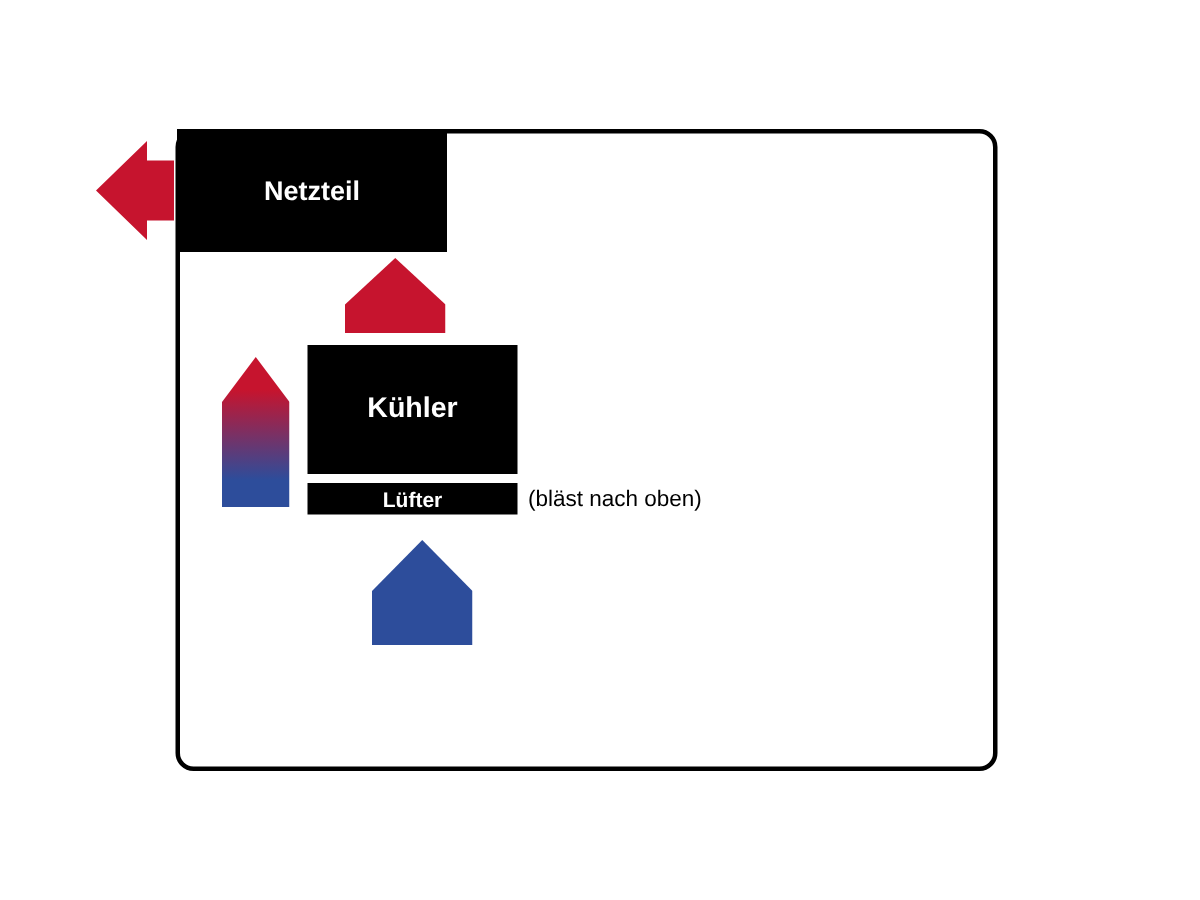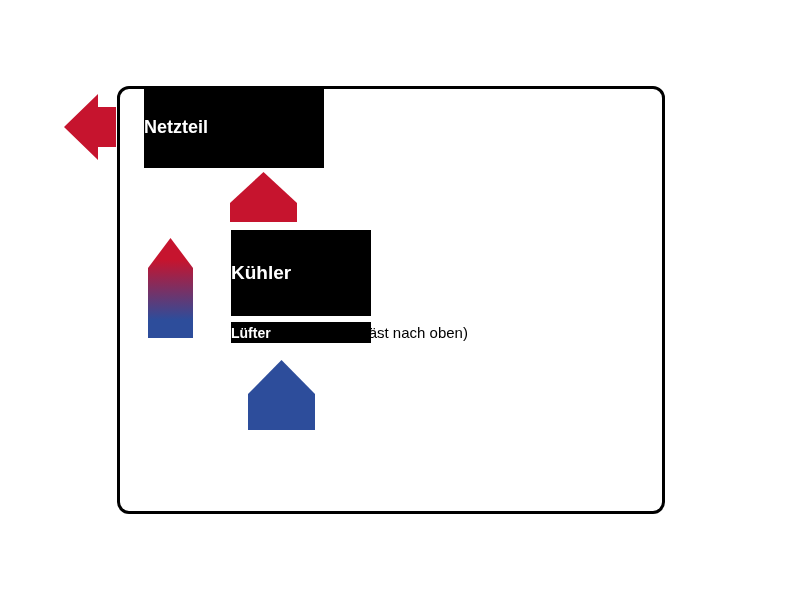--- a/index.html
+++ b/index.html
@@ -30,23 +30,23 @@
     background: #ffffff;
     box-sizing: border-box;
     z-index: 1;
   }
   .box {
     position: absolute;
     background: #000000;
     color: #ffffff;
     display: flex;
     align-items: center;
+    justify-content: center;
     font-weight: bold;
     z-index: 3;
-    margin-left: 26px;
   }
   .netzteil {
     left: 118px;
     top: 86px;
     width: 180px;
     height: 82px;
     font-size: 18px;
   }
   .kuehler {
     left: 205px;

